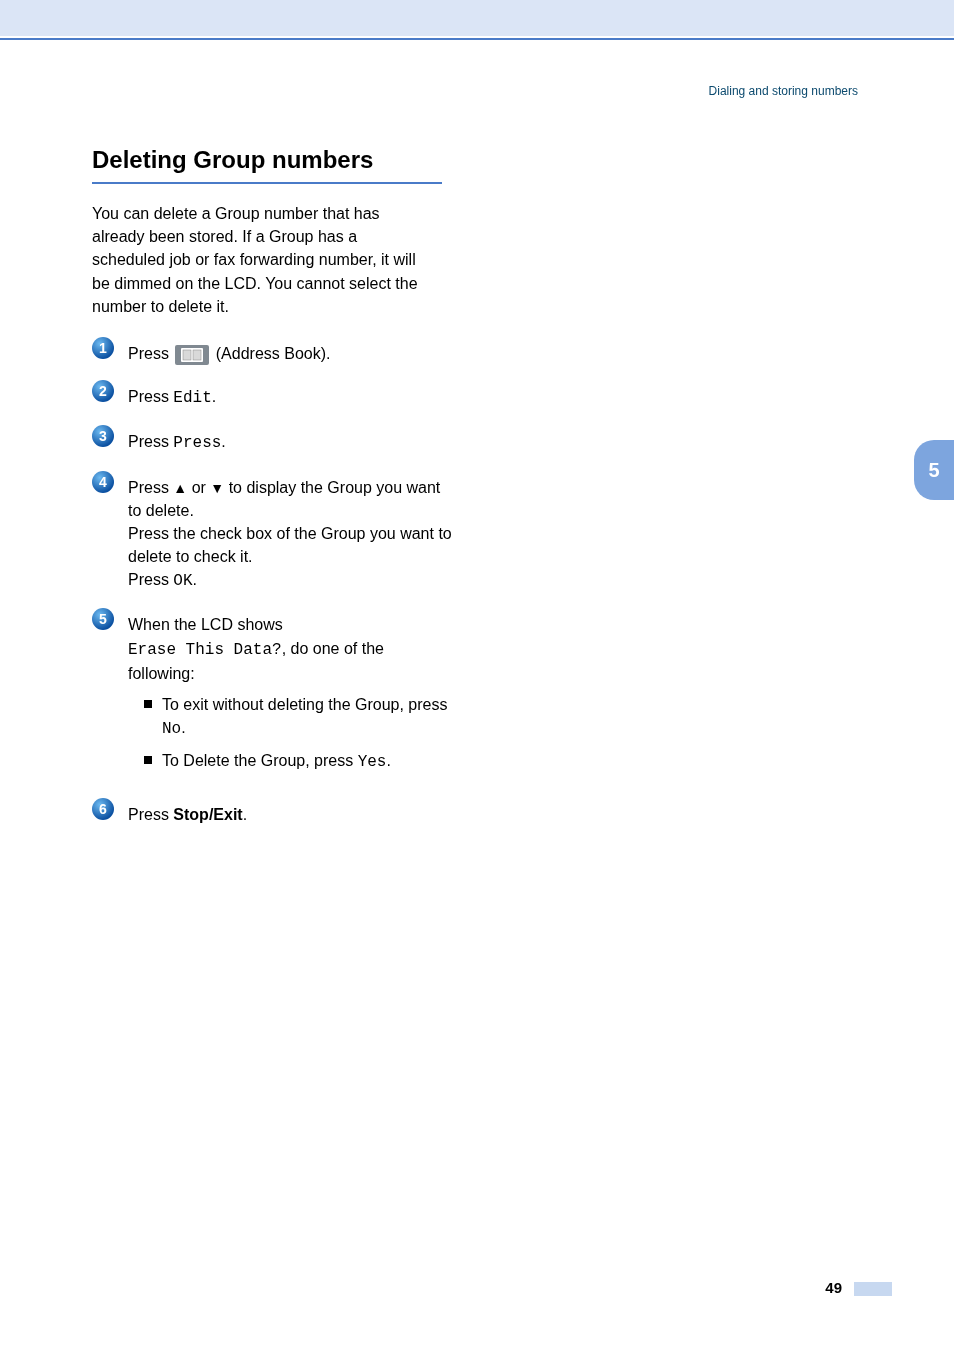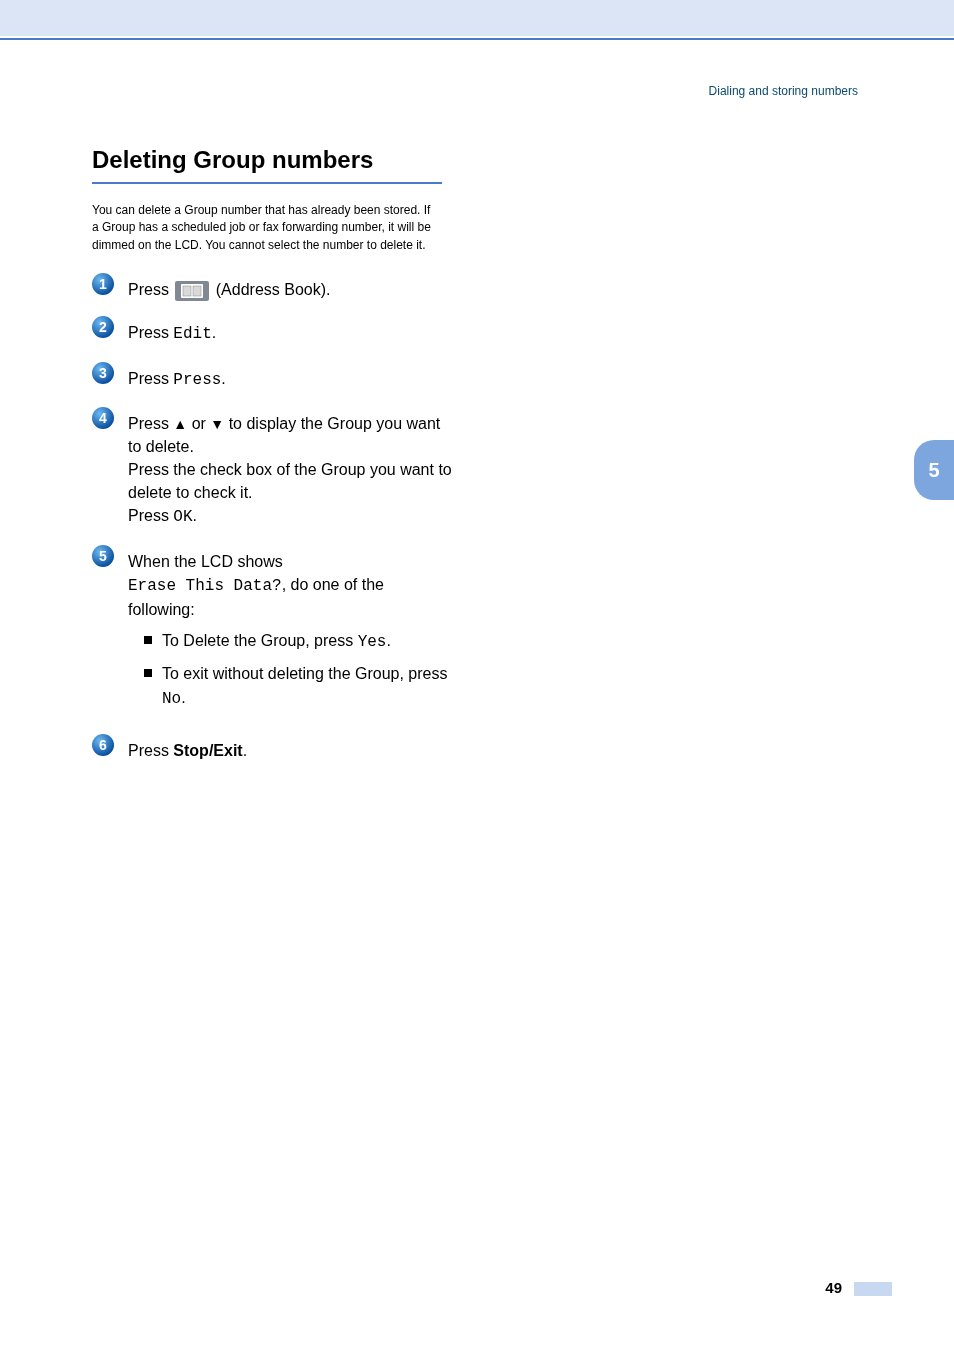--- a/index.html
+++ b/index.html
@@ -41,21 +41,21 @@
       padding-bottom: 6px;
     }
     .title-rule {
       height: 2px;
       background: #4a7bc8;
       width: 350px;
       margin-top: 2px;
       margin-bottom: 18px;
     }
     .intro {
-      font-size: 12px;
+      font-size: 16px;
       line-height: 1.45;
       margin-bottom: 18px;
       width: 340px;
     }
     .step {
       display: flex;
       align-items: flex-start;
       margin-bottom: 14px;
     }
     .step-num {
@@ -219,27 +219,27 @@
         <text x="11" y="16" font-size="14" font-weight="bold" fill="#fff" text-anchor="middle" font-family="Arial">5</text>
       </svg>
     </div>
     <div class="step-body">
       <span>When the LCD shows </span><br>
       <span class="mono">Erase This Data?</span><span>, do one of the following:</span>
       <div class="sub-bullets">
         <div class="sub-bullet">
           <div class="sq"></div>
           <div>
-            <span>To Delete the Group, press </span><span class="mono">Yes</span><span>.</span>
+            <span>To exit without deleting the Group, press </span><span class="mono">No</span><span>.</span>
           </div>
         </div>
         <div class="sub-bullet">
           <div class="sq"></div>
           <div>
-            <span>To exit without deleting the Group, press </span><span class="mono">No</span><span>.</span>
+            <span>To Delete the Group, press </span><span class="mono">Yes</span><span>.</span>
           </div>
         </div>
       </div>
     </div>
   </div>
 
   <div class="step">
     <div class="step-num">
       <svg width="22" height="22" viewBox="0 0 22 22">
         <circle cx="11" cy="11" r="11" fill="url(#g1)"></circle>

